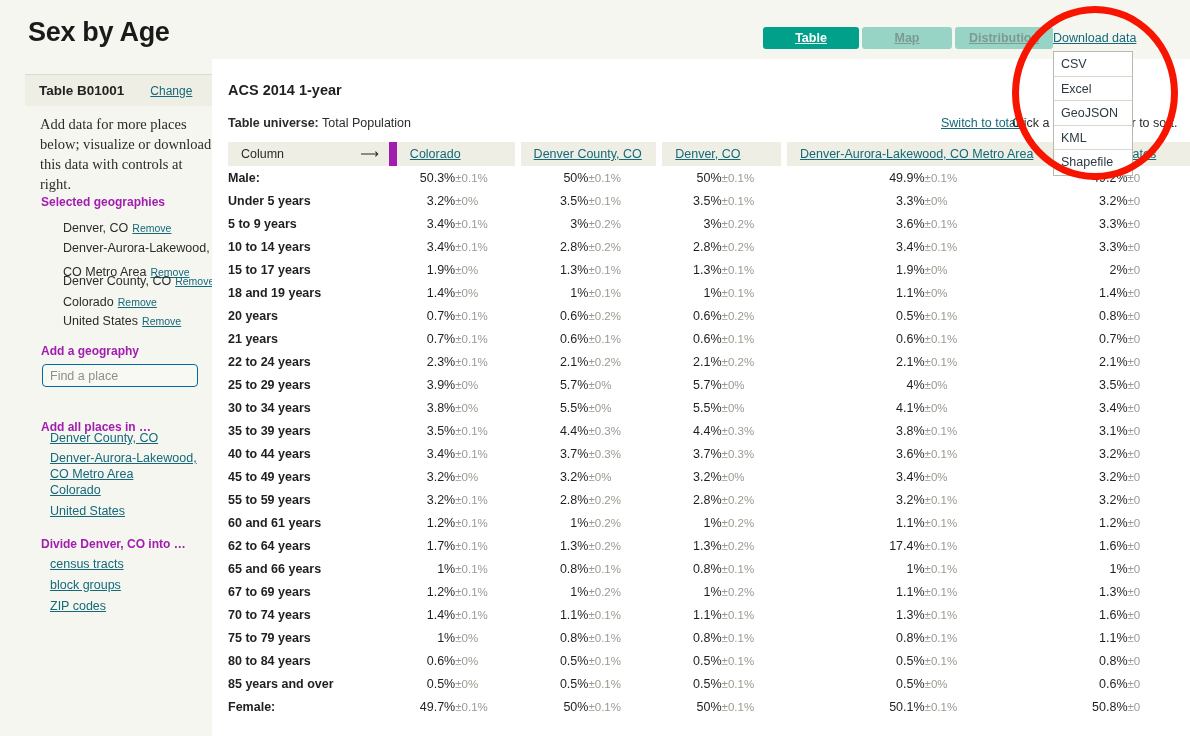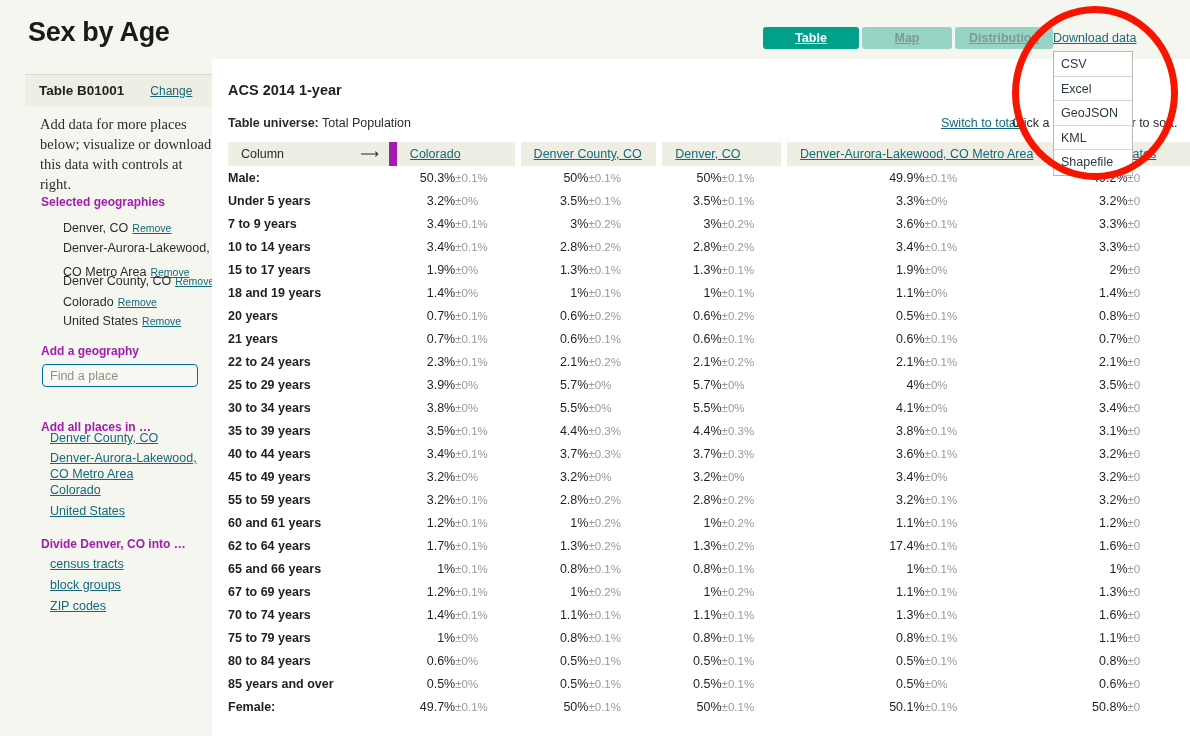--- a/index.html
+++ b/index.html
@@ -319,21 +319,21 @@
           <td class="val">3.5%</td>
           <td class="moe">±0.1%</td>
           <td class="val">3.5%</td>
           <td class="moe">±0.1%</td>
           <td class="val">3.3%</td>
           <td class="moe">±0%</td>
           <td class="val">3.2%</td>
           <td class="moe">±0</td>
         </tr>
         <tr>
-          <td class="label lvl1">7 to 9 years</td>
+          <td class="label lvl1">5 to 9 years</td>
           <td class="val">3.4%</td>
           <td class="moe">±0.1%</td>
           <td class="val">3%</td>
           <td class="moe">±0.2%</td>
           <td class="val">3%</td>
           <td class="moe">±0.2%</td>
           <td class="val">3.6%</td>
           <td class="moe">±0.1%</td>
           <td class="val">3.3%</td>
           <td class="moe">±0</td>

